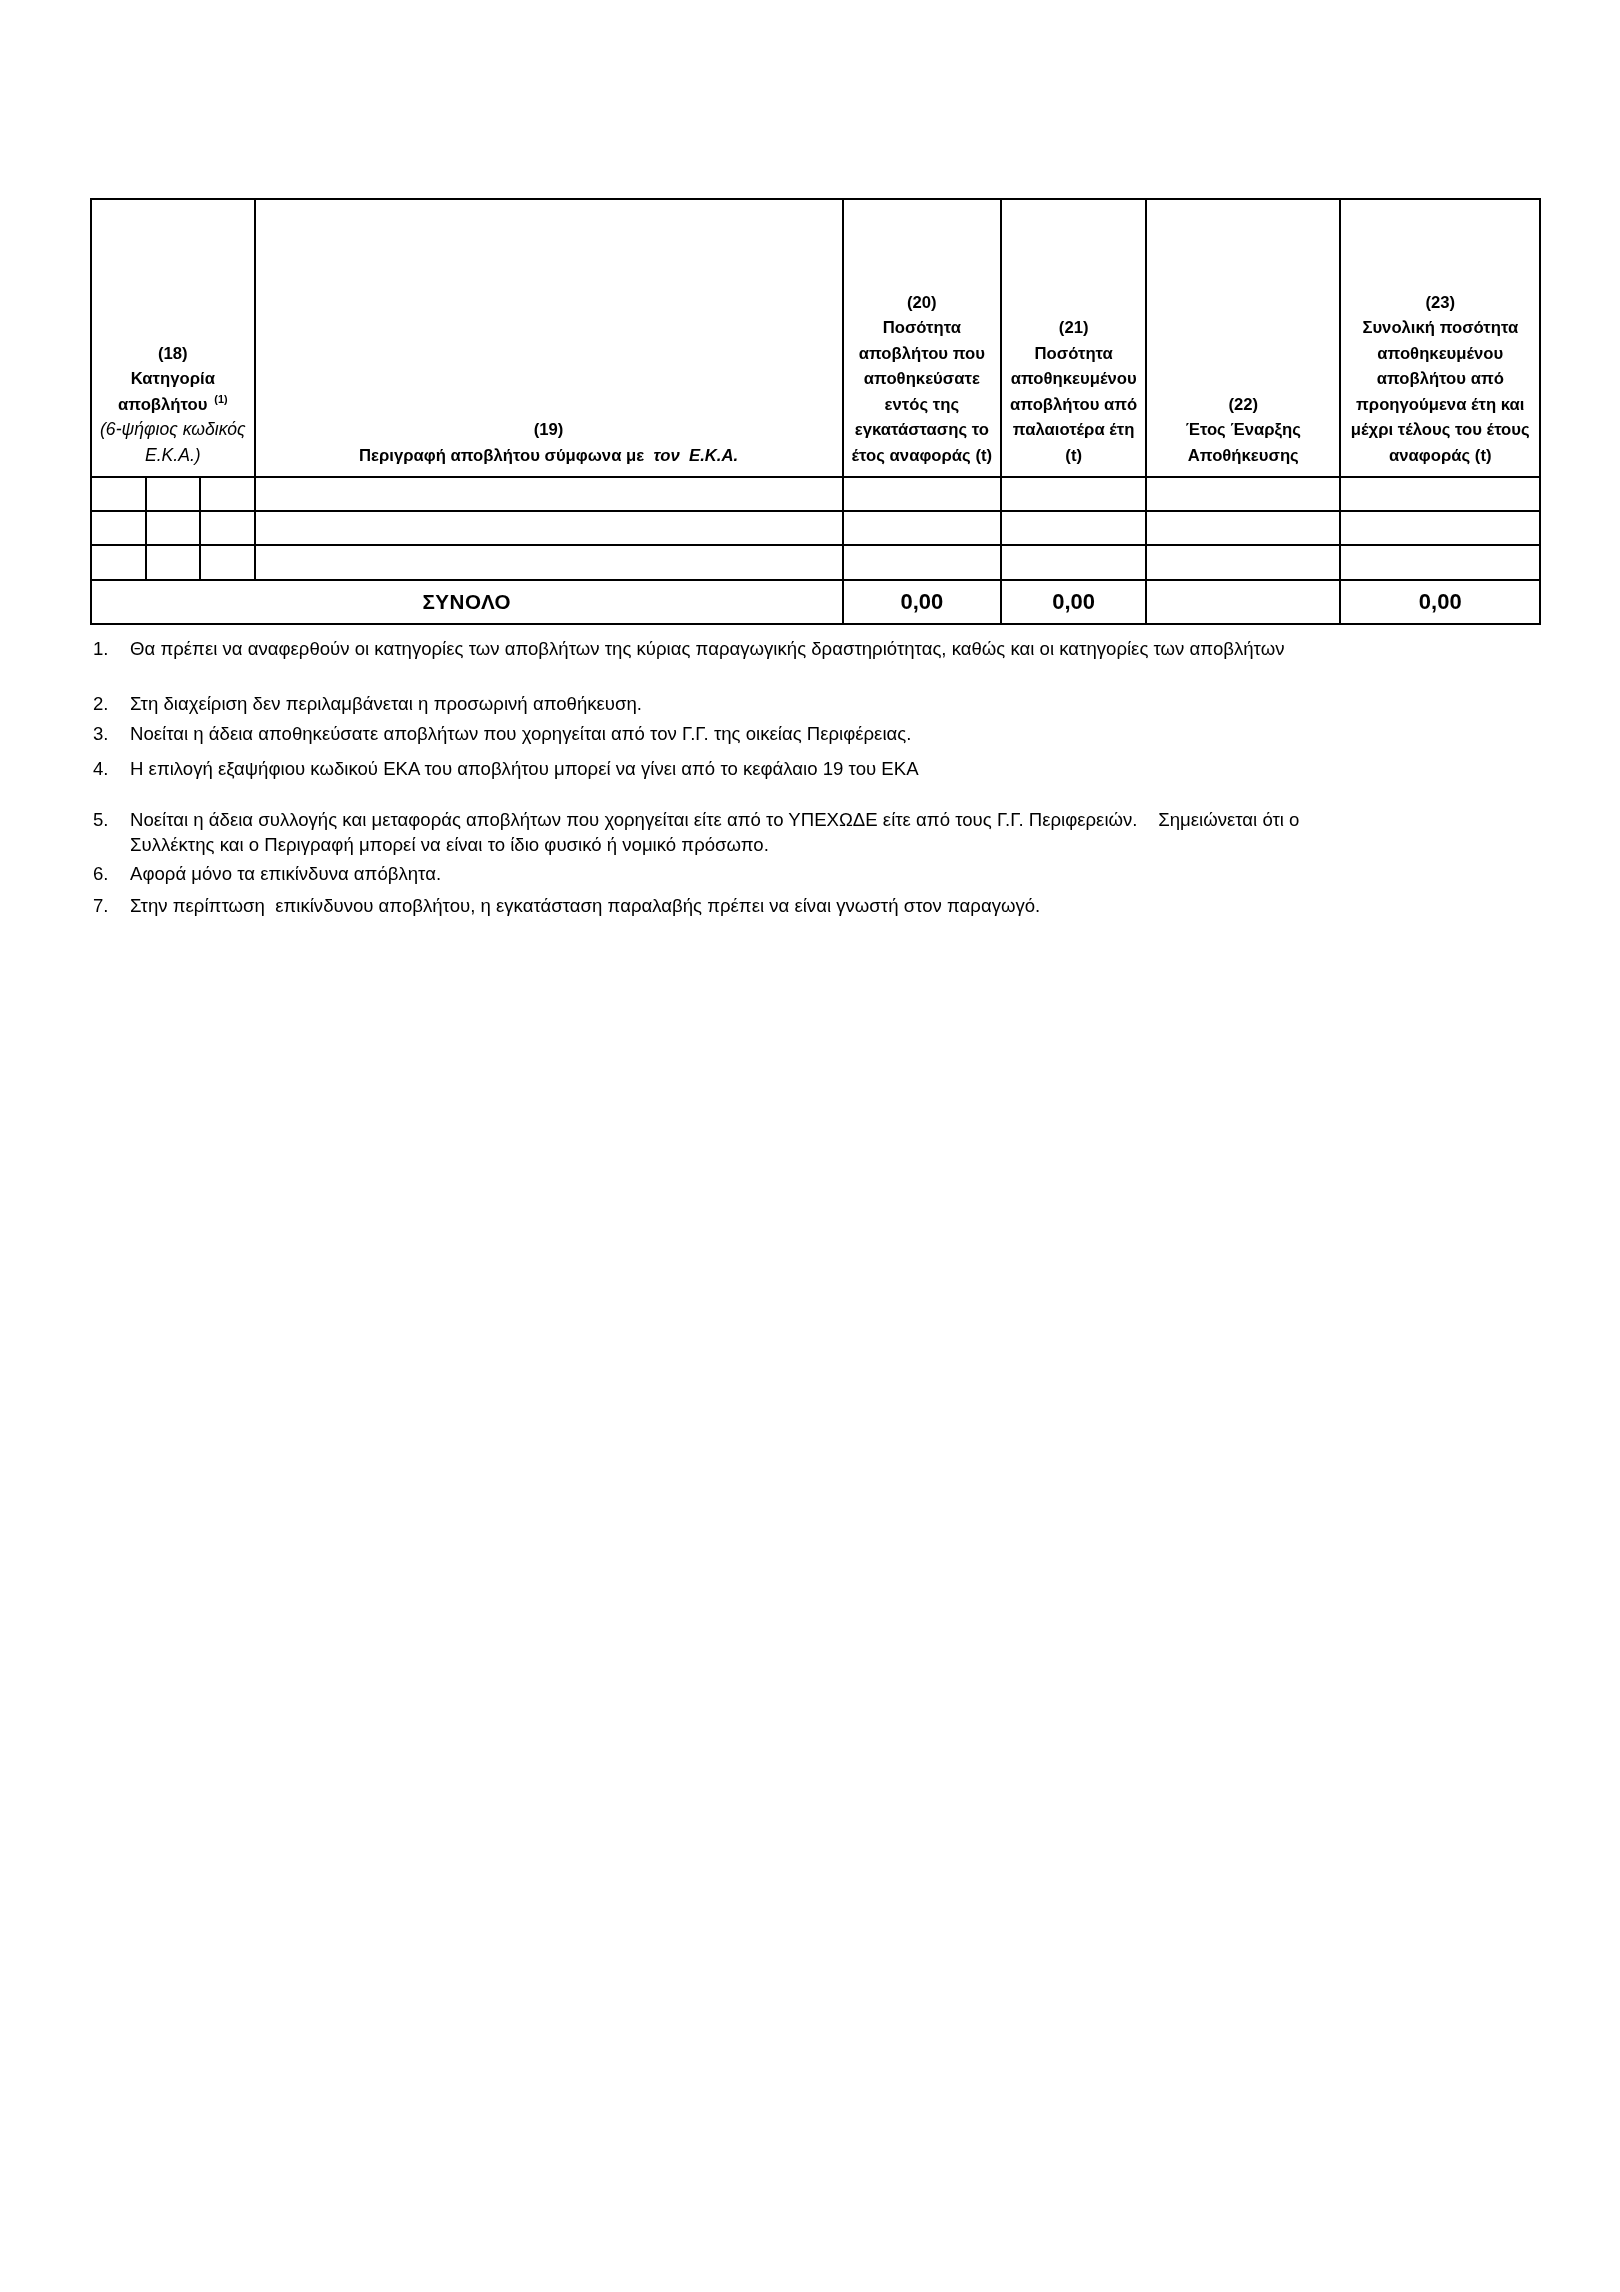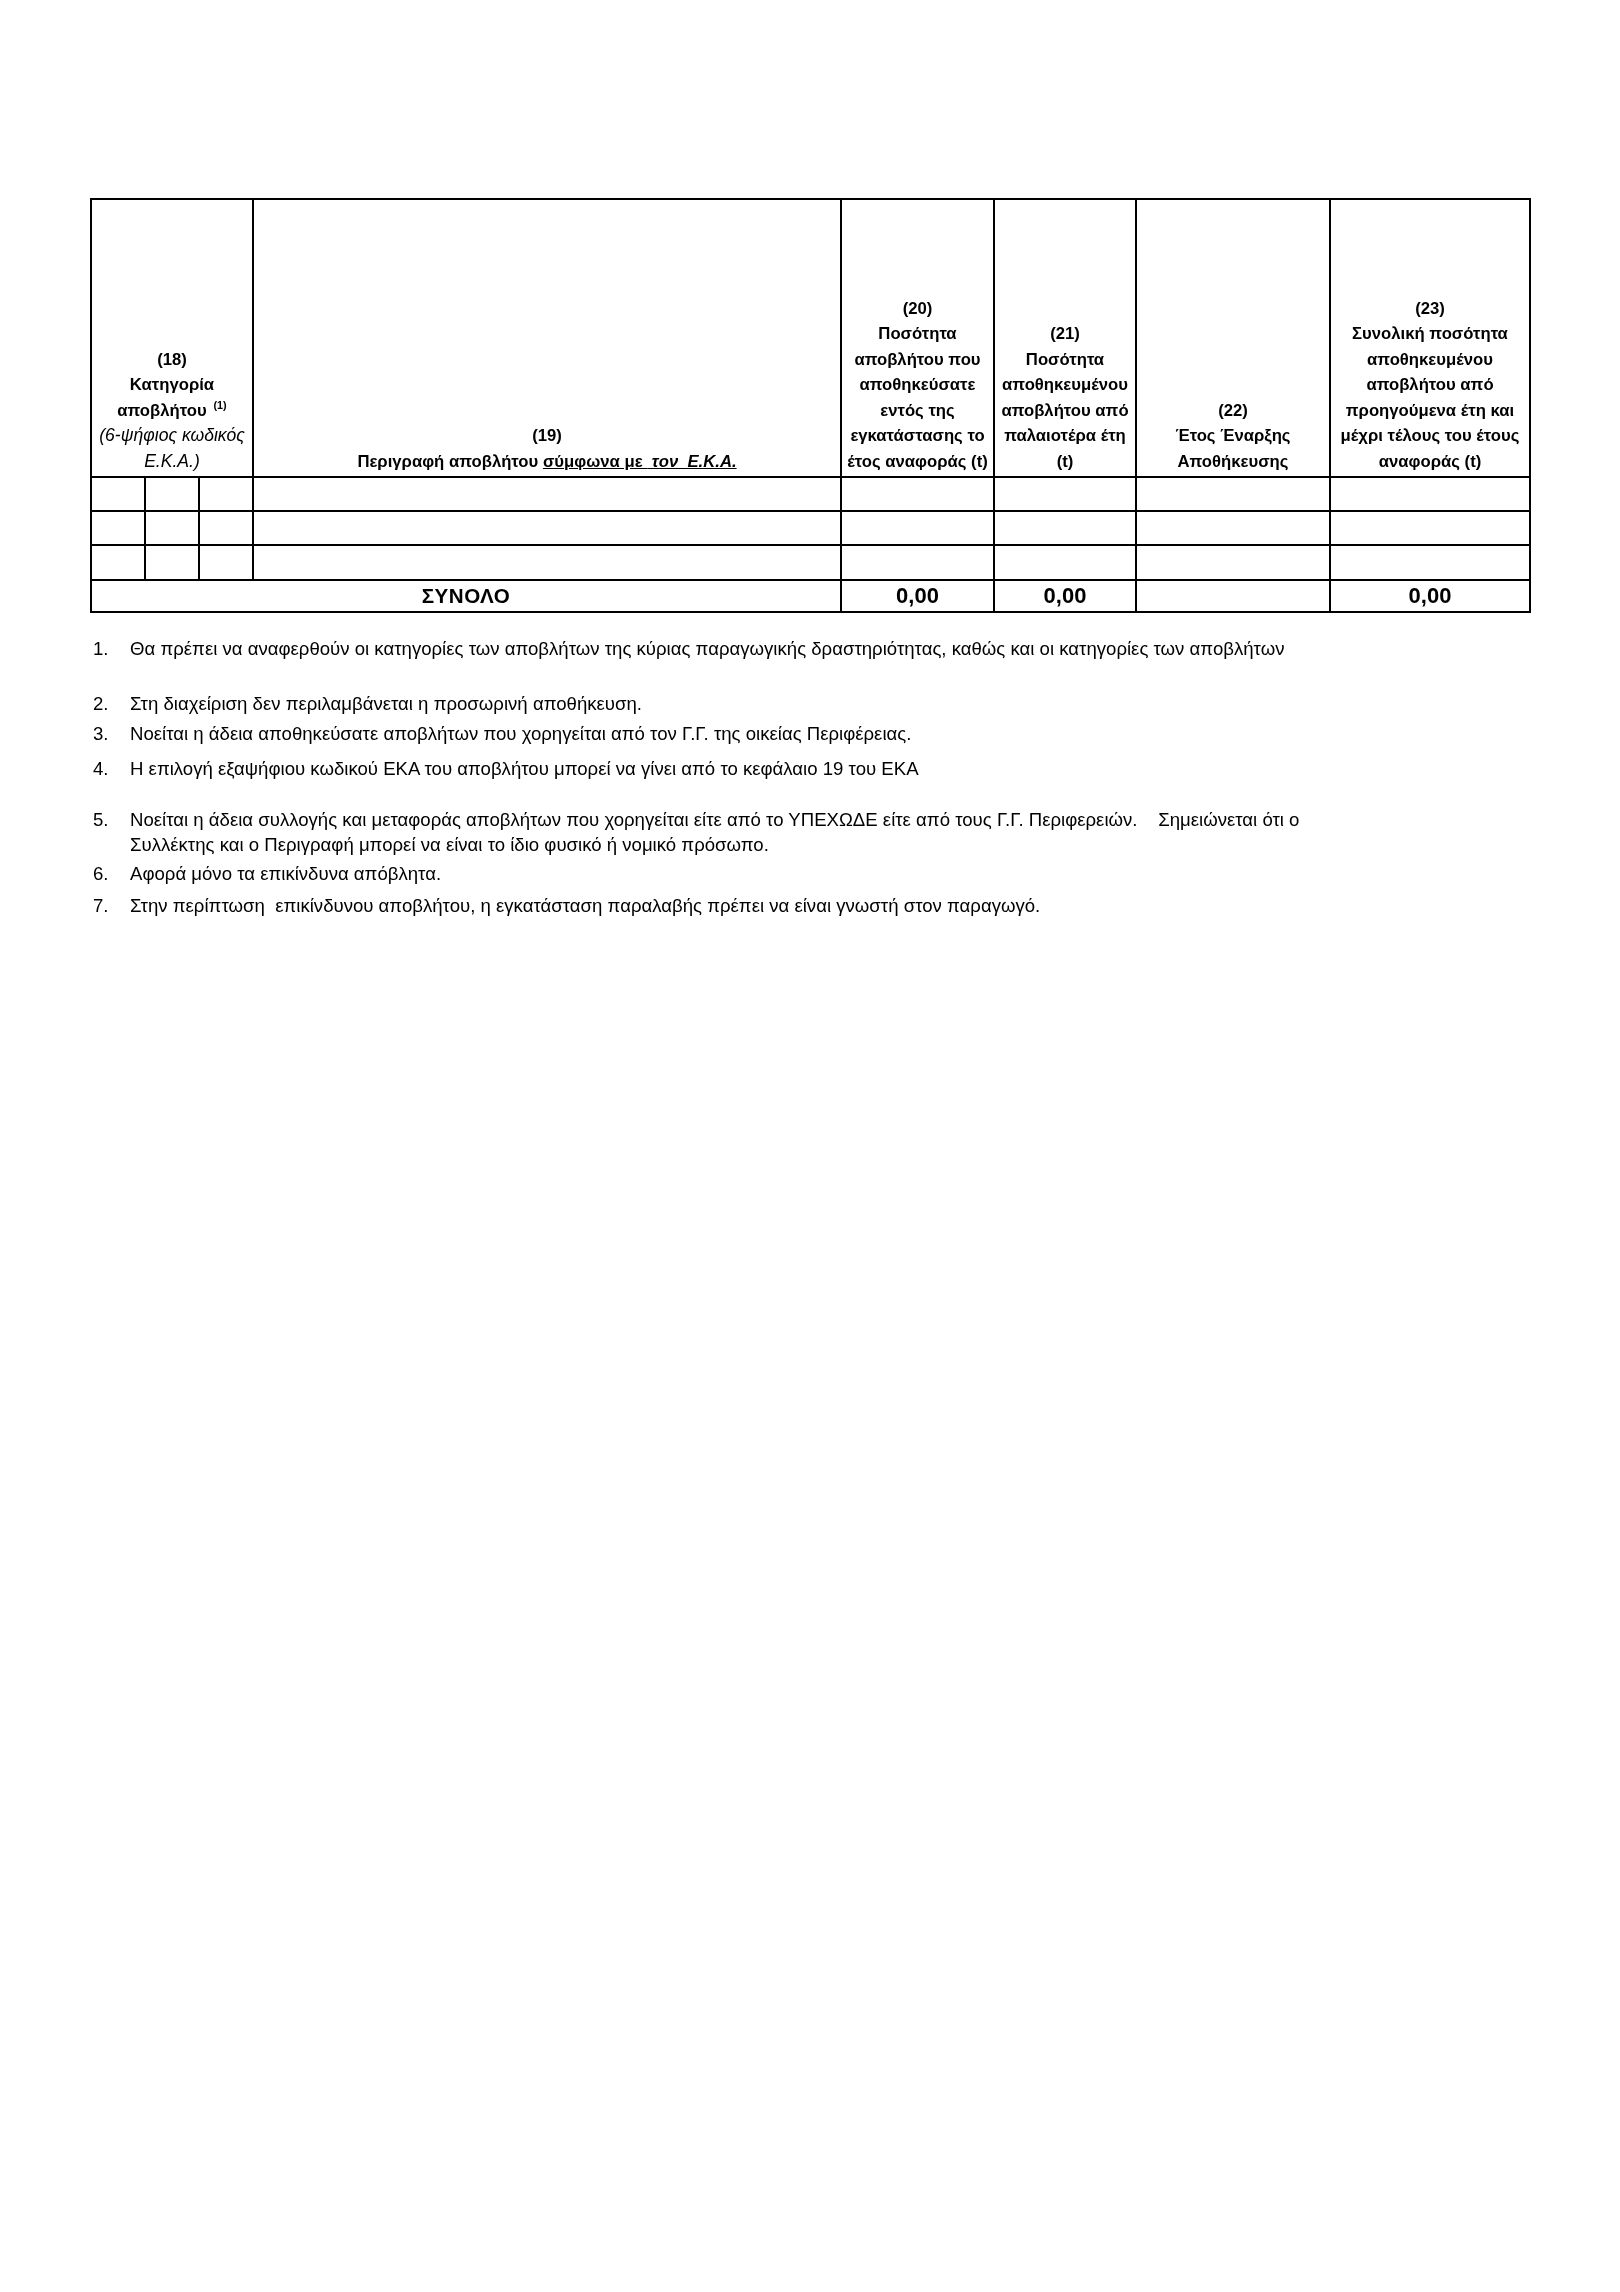--- a/index.html
+++ b/index.html
@@ -12,36 +12,36 @@
   .sheet{position:relative;width:1620px;height:2293px;background:#fff;overflow:hidden;}
 
   
   table.form-table{
     position:absolute;left:90px;top:198px;
     border-collapse:collapse;table-layout:fixed;
     border:2.9px solid #000;
   }
   table.form-table td, table.form-table th{
     border:2px solid #000;
-    padding:2px;
+    padding:8px;
     font-weight:bold;
     color:#000;
     background:#fff;
   }
   th.hdr{
     vertical-align:bottom;
     text-align:center;
     font-size:16.7px;
     line-height:25.5px;
     padding:2px 2px 2.9px 2px;
   }
   .hline{white-space:pre;}
   .sup{font-size:10.8px;vertical-align:super;margin-left:6.9px;line-height:9.8px;}
   .ital{font-style:italic;}
-  .u{text-decoration:underline;text-align:center;}
+  .u{text-align:center;}
   .ital-u{font-style:italic;font-weight:normal;font-size:17.6px;}
   tr.body-row{height:34px;}
   tr.body-row td{background:#fff;}
   tr.total-row{height:28px;}
   td.total-label{
     text-align:center;vertical-align:middle;
     font-size:20.6px;font-weight:bold;letter-spacing:0.5px;
   }
   td.total-val{
     text-align:center;vertical-align:middle;

